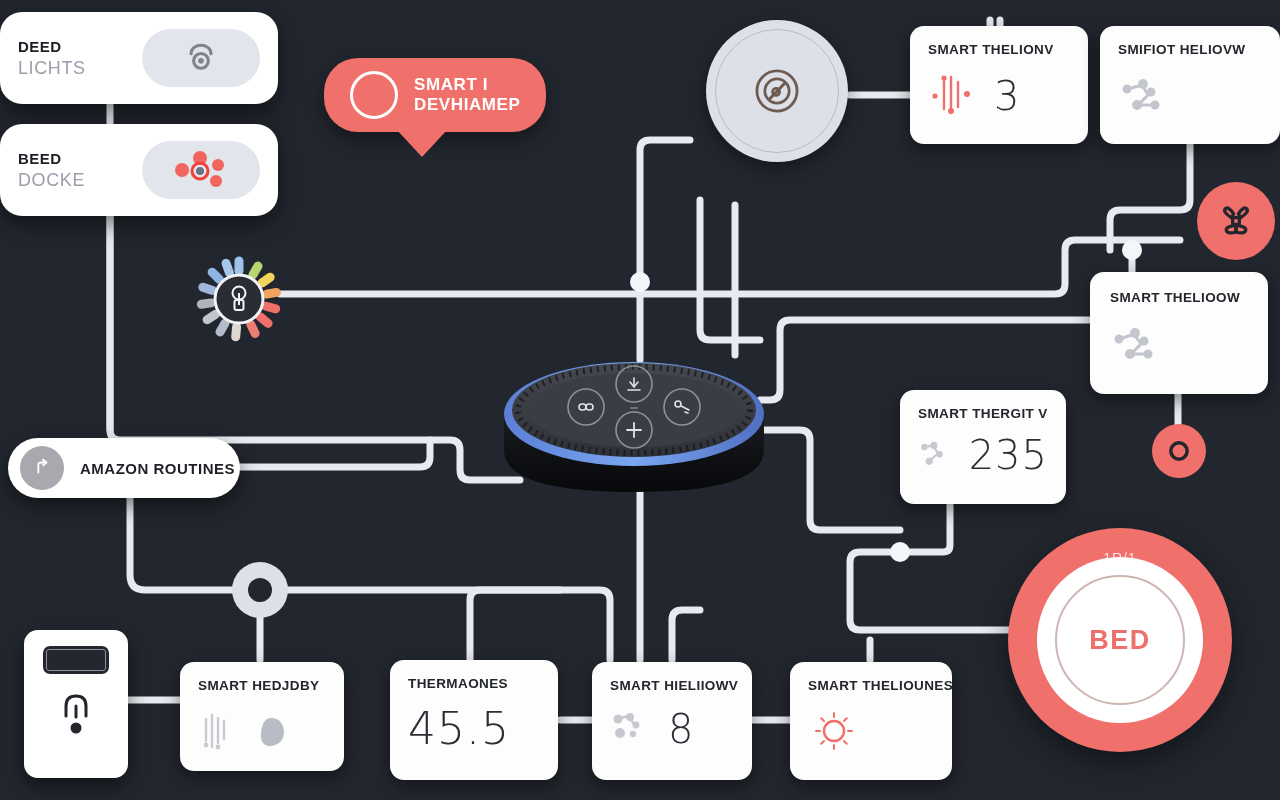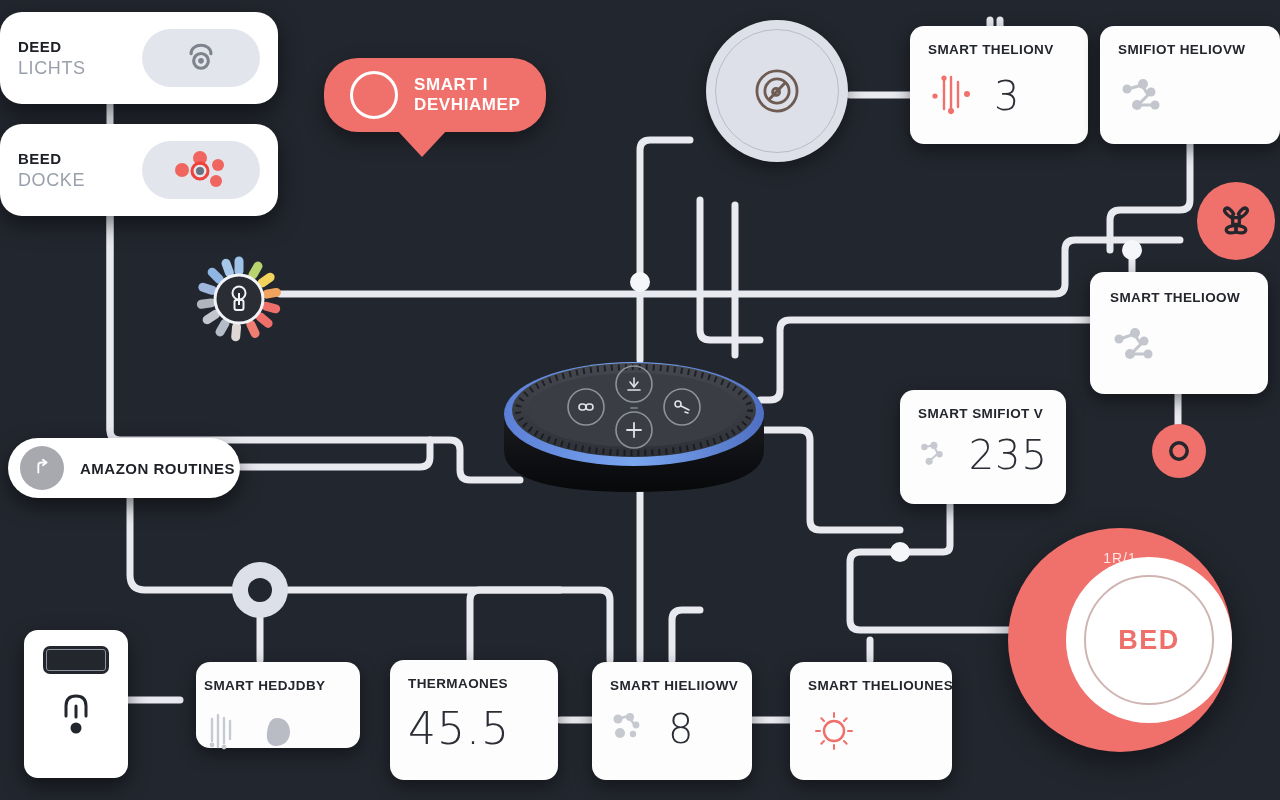--- a/index.html
+++ b/index.html
@@ -364,55 +364,55 @@
     </div>
   </div>
 
   <div class="badge" style="left:1152px;top:424px;width:54px;height:54px;">
     <svg width="28" height="28" viewBox="0 0 24 24">
       <circle cx="12" cy="12" r="7" fill="none" stroke="#23262c" stroke-width="3"></circle>
     </svg>
   </div>
 
   <div class="card" style="left:900px;top:390px;width:166px;height:114px;padding:16px 18px;">
-    <div class="card-title">SMART SMIFIOT V</div>
+    <div class="card-title">SMART THERGIT V</div>
     <div class="card-body" style="margin-top:14px;">
       <svg width="46" height="40" viewBox="0 0 46 40">
         <g stroke="#c6c9d0" stroke-width="2.6" stroke-linecap="round" fill="none">
           <path d="M8 10 L19 8 L25 18 L15 27"></path>
         </g>
         <circle cx="8" cy="10" r="4" fill="#c6c9d0"></circle>
         <circle cx="20" cy="8" r="4.5" fill="#c6c9d0"></circle>
         <circle cx="27" cy="19" r="4" fill="#c6c9d0"></circle>
         <circle cx="14" cy="28" r="4.5" fill="#c6c9d0"></circle>
       </svg>
       <div class="card-value">235</div>
     </div>
   </div>
 
-  <div class="dial" style="left:1008px;top:528px;width:224px;height:224px;justify-content:flex-end;">
+  <div class="dial" style="left:1008px;top:528px;width:224px;height:224px;">
     <div class="dial-top-txt">1R/1</div>
     <div class="dial-inner">
       <div class="dial-ring"></div>
       <div class="dial-label">BED</div>
     </div>
   </div>
 
   <div class="panel" style="left:24px;top:630px;width:104px;height:148px;">
     <div class="panel-screen">
         <i></i>
       </div>
     <svg width="42" height="56" viewBox="0 0 42 56" style="margin-top:12px;">
       <path d="M11 30 L11 20 Q11 10 21 10 Q31 10 31 20 L31 30" fill="none" stroke="#23262c" stroke-width="3" stroke-linecap="round"></path>
       <line x1="21" y1="20" x2="21" y2="31" stroke="#23262c" stroke-width="3" stroke-linecap="round"></line>
       <circle cx="21" cy="42" r="5.5" fill="#23262c"></circle>
     </svg>
   </div>
 
-  <div class="card" style="left:196px;top:662px;width:164px;height:86px;padding:16px 8px;">
+  <div class="card" style="left:180px;top:662px;width:164px;height:109px;padding:16px 18px;">
     <div class="card-title">SMART HEDJDBY</div>
     <div class="card-body" style="margin-top:16px;">
       <svg width="44" height="46" viewBox="0 0 44 46">
         <g stroke="#c7cad1" stroke-width="2.4" stroke-linecap="round">
           <line x1="8" y1="10" x2="8" y2="32"></line>
           <line x1="14" y1="6" x2="14" y2="38"></line>
           <line x1="20" y1="9" x2="20" y2="34"></line>
           <line x1="26" y1="12" x2="26" y2="30"></line>
         </g>
         <circle cx="8" cy="36" r="2.4" fill="#c7cad1"></circle>

